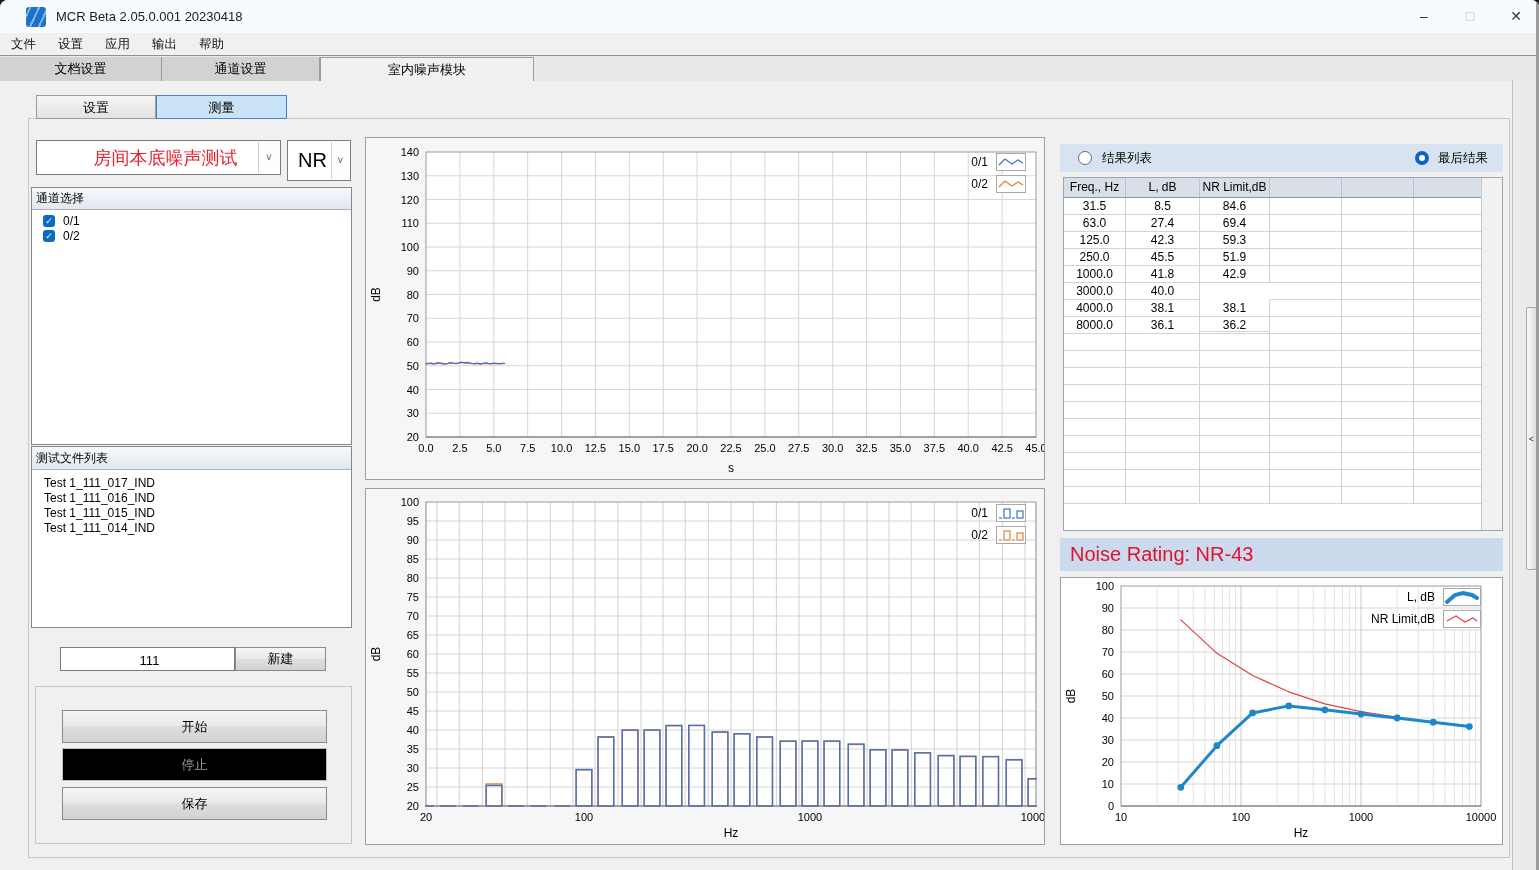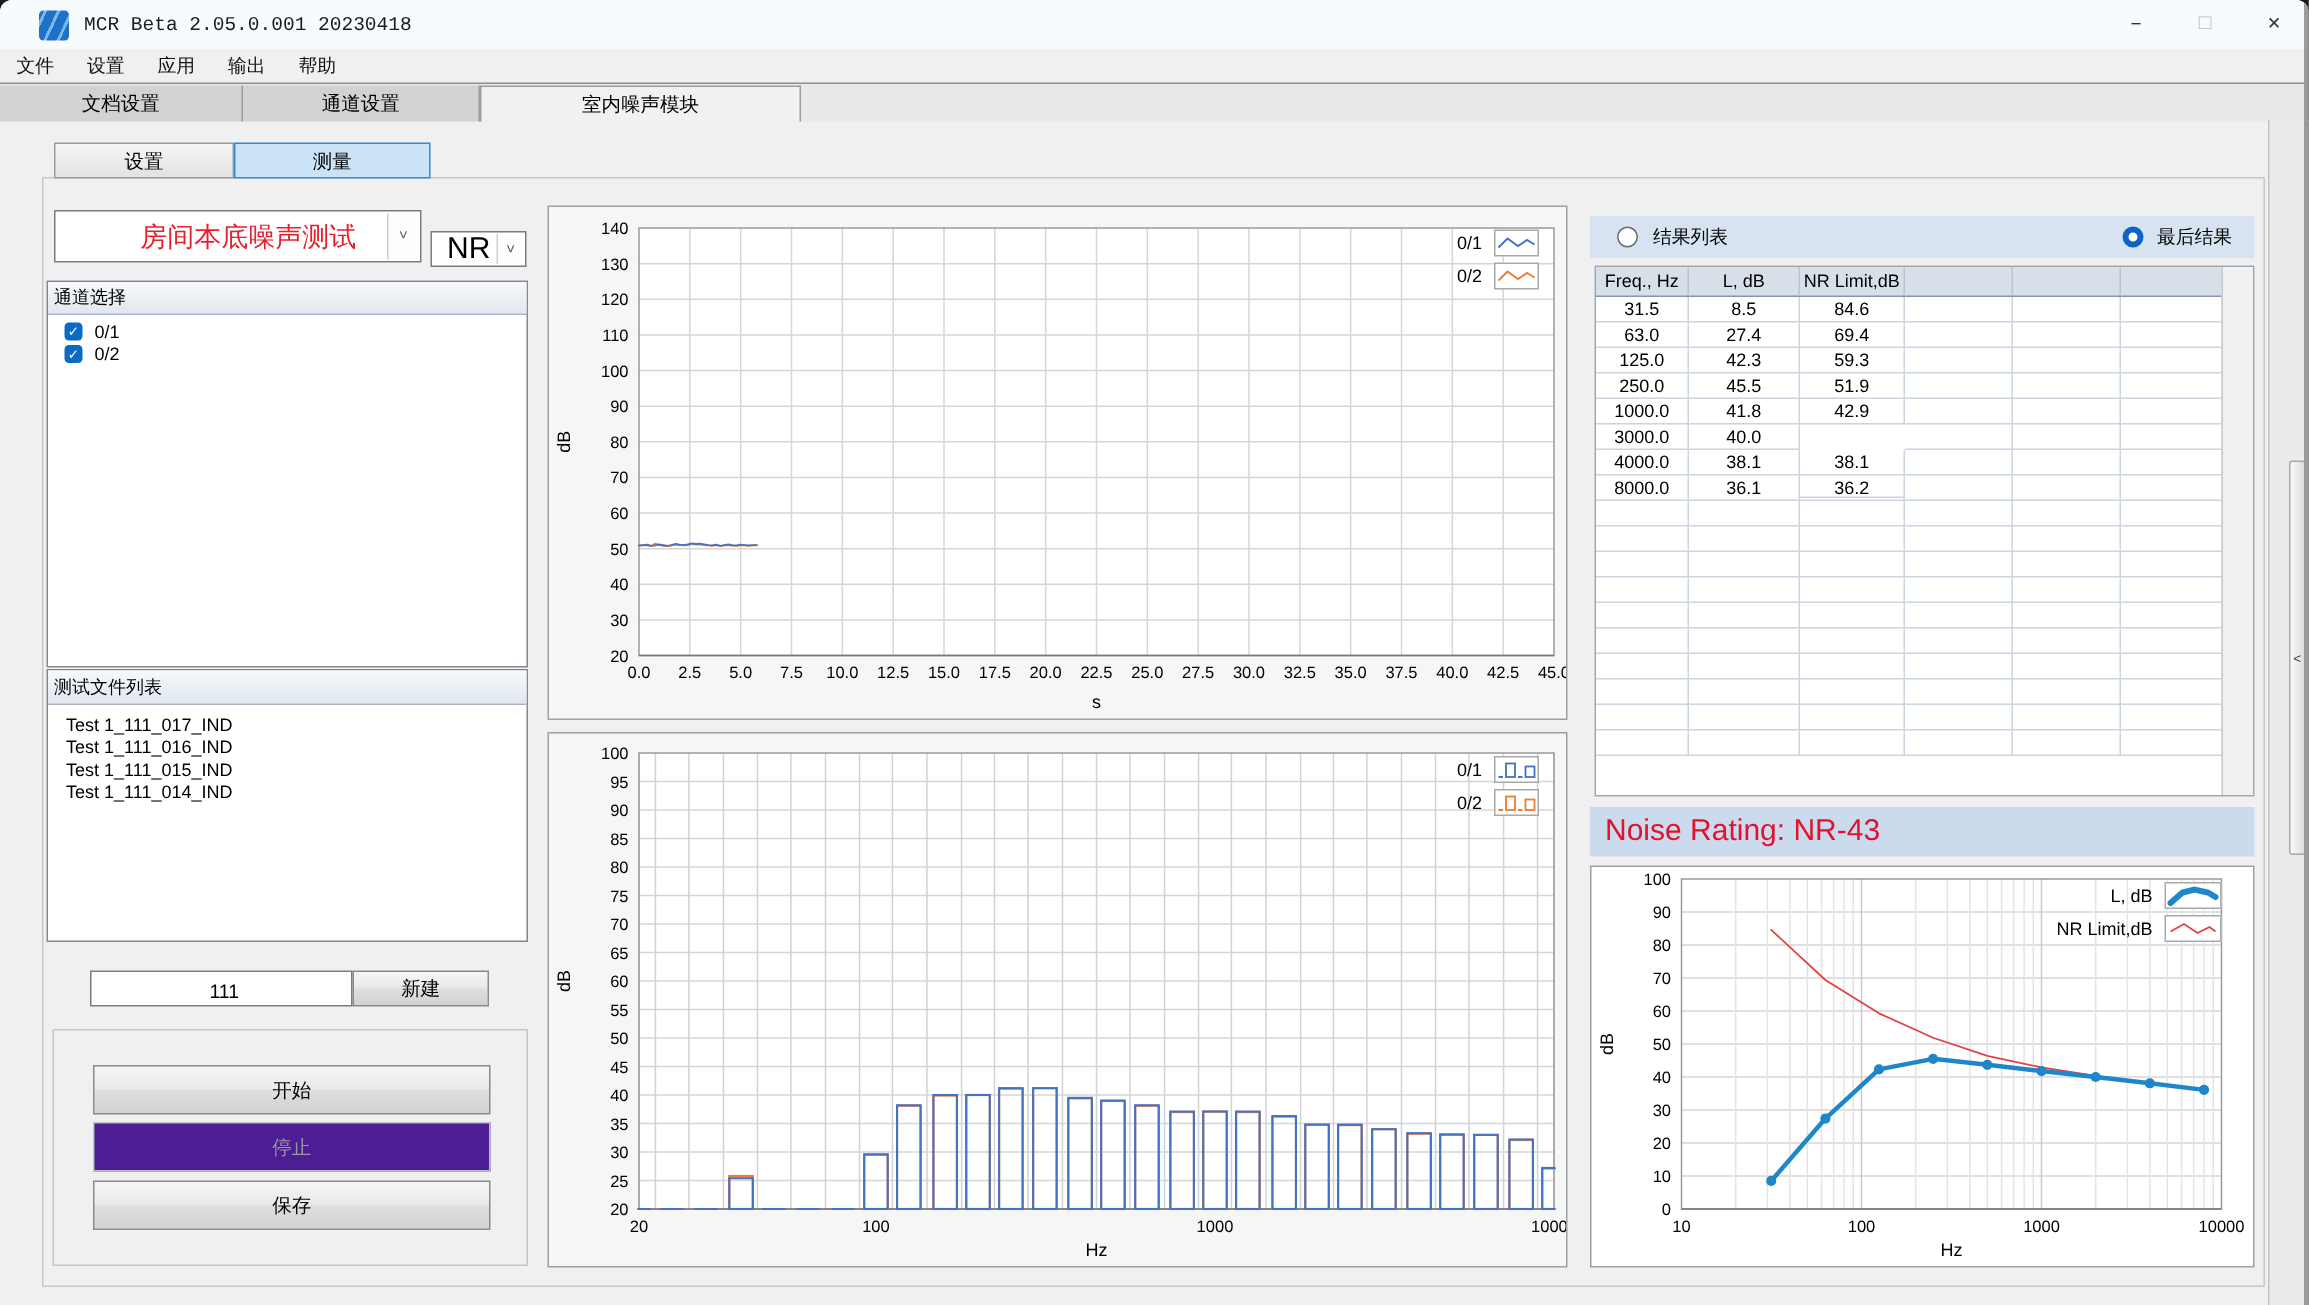--- a/index.html
+++ b/index.html
@@ -1,18 +1,18 @@
 <!DOCTYPE html>
 <html><head>
 <meta charset="utf-8">
 <style>
   html,body{margin:0;padding:0;background:#1b1b1b;font-family:"Liberation Sans","DejaVu Sans",sans-serif;}
   #win{position:relative;width:1539px;height:870px;background:#f0f0f0;overflow:hidden;border-radius:8px 8px 0 0;}
   
-  .titlebar{position:absolute;left:0;top:0;width:1539px;height:33px;background:#f7fbfe;font-family:Liberation Mono, monospace;}
+  .titlebar{position:absolute;left:0;top:0;width:1539px;height:33px;background:#f7fbfe;}
   .appicon{position:absolute;left:26px;top:7px;width:20px;height:20px;border-radius:3px;
     background:repeating-linear-gradient(115deg,#1d71c9 0 3px,#7db6e8 3px 5px,#1d71c9 5px 8px);}
   .apptitle{position:absolute;left:56px;top:0;height:33px;line-height:33px;font-size:13px;color:#1c1c1c;}
   .win-btn{position:absolute;top:0;width:46px;height:33px;text-align:center;line-height:33px;font-size:14px;color:#333;}
   .win-btn.max{color:#b9b9b9;}
   
   .menubar{position:absolute;left:0;top:33px;width:1539px;height:22px;background:#f0f0f0;display:flex;align-items:center;}
   .menubar span{padding:0 11px;font-size:12.5px;color:#111;}
   
   .tabrow{position:absolute;left:0;top:55px;width:1539px;height:25px;background:#e9e9e9;border-top:1px solid #8f8f8f;}
@@ -29,21 +29,21 @@
   .combo .arrow{position:absolute;right:1px;top:1px;bottom:1px;width:20px;background:#fdfdfd;border-left:1px solid #d0d0d0;
       color:#555;font-size:10px;display:flex;align-items:center;justify-content:center;}
   .boxpanel{position:absolute;background:#fff;border:1px solid #828790;box-sizing:border-box;}
   .boxhdr{height:21px;line-height:21px;background:linear-gradient(#f7fafc,#e0e7ef);border-bottom:1px solid #aab4c0;
       font-size:12px;padding-left:4px;color:#000;}
   .chk-row{display:flex;align-items:center;height:15px;padding-left:11px;font-size:12px;}
   .chk{width:12px;height:12px;border-radius:3px;background:#0b6ac4;color:#fff;font-size:9px;line-height:12px;text-align:center;margin-right:8px;}
   .file-item{height:15px;line-height:15px;font-size:12px;padding-left:12px;white-space:pre;}
   .btn{position:absolute;background:linear-gradient(#f5f5f5,#e9e9e9 48%,#dedede 52%,#d2d2d2);border:1px solid #8a8a8a;
       box-sizing:border-box;text-align:center;font-size:13px;color:#000;display:flex;align-items:center;justify-content:center;}
-  .btn.disabled{background:#4c1d95;border:1px solid #bcc0c3;color:#9b9b9b;}
+  .btn.disabled{background:#000000;border:1px solid #bcc0c3;color:#9b9b9b;}
   .groupbox{position:absolute;border:1px solid #c6c6c6;box-sizing:border-box;}
   .field{position:absolute;background:#fff;border:1px solid #7b7b7b;box-sizing:border-box;text-align:center;font-size:13px;}
   .field input{width:100%;height:100%;border:none;background:transparent;text-align:center;font-size:13px;font-family:inherit;outline:none;}
   
   .chartpanel{position:absolute;background:#f6f6f6;border:1px solid #9aa0a6;box-sizing:border-box;}
   .legend{position:absolute;display:flex;align-items:center;height:20px;}
   .legend .lab{font-size:12px;text-align:right;width:72px;margin-right:8px;color:#000;}
   .legend .ic{width:30px;height:18px;background:#fff;border:1px solid #a9a9a9;box-sizing:border-box;}
   .legend .ic.w38{width:38px;}
   
@@ -98,21 +98,21 @@
   <div class="pageborder"></div>
 
   <div class="subtab plain" style="left:36px;width:120px">设置</div>
   <div class="subtab sel" style="left:156px;width:131px">测量</div>
 
   <div class="combo" style="left:36px;top:140px;width:245px;height:35px">
     <div style="position:absolute;left:0;right:22px;top:0;bottom:0;display:flex;align-items:center;justify-content:center;
          font-size:18px;color:#e8202e;font-family:'Liberation Serif','DejaVu Serif',serif;padding-left:36px;">房间本底噪声测试</div>
     <div class="arrow">˅</div>
   </div>
-  <div class="combo" style="left:287px;top:154px;width:64px;height:24px">
+  <div class="combo" style="left:287px;top:140px;width:64px;height:41px">
     <div style="position:absolute;left:10px;top:0;bottom:0;display:flex;align-items:center;font-size:20px;color:#000;">NR</div>
     <div class="arrow" style="width:17px">˅</div>
   </div>
 
   <div class="boxpanel" style="left:31px;top:187px;width:321px;height:258px">
     <div class="boxhdr">通道选择</div>
     <div style="padding-top:3px">
         <div class="chk-row">
           <div class="chk">✓</div>
           <span>0/1</span>

